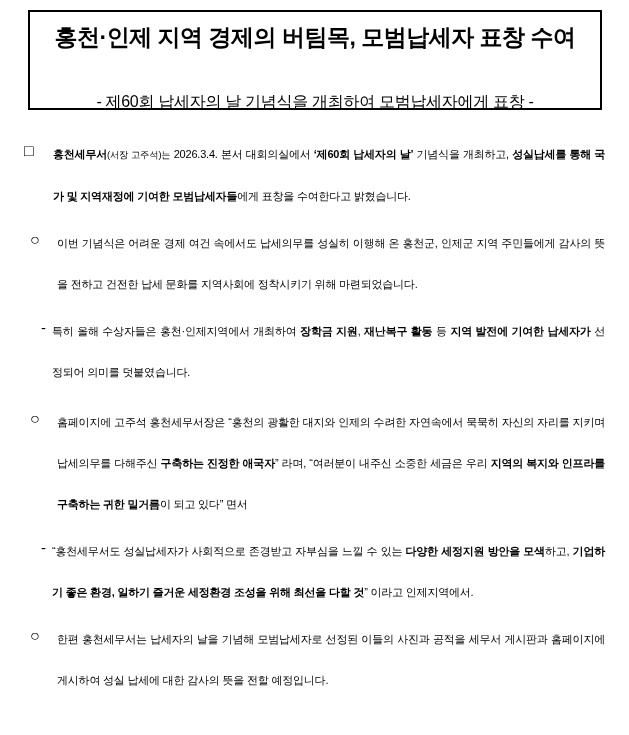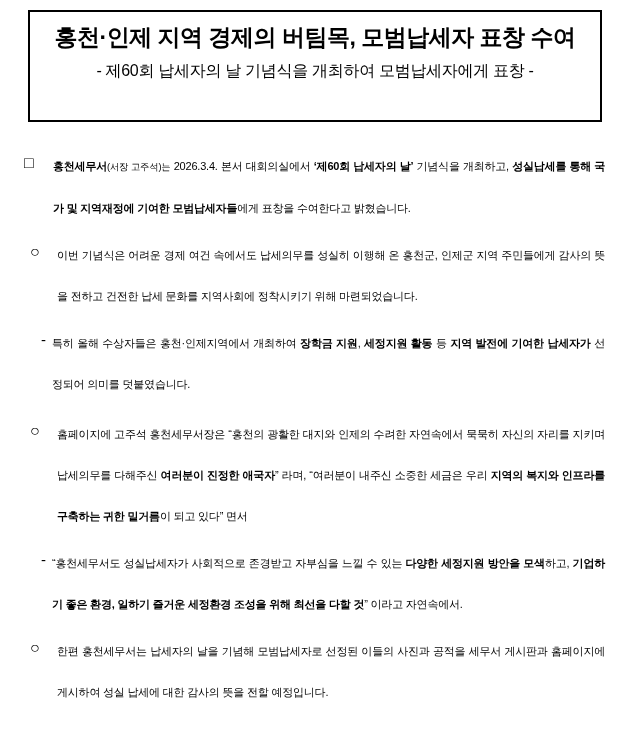--- a/index.html
+++ b/index.html
@@ -13,34 +13,34 @@
     width: 629px;
     height: 735px;
     overflow: hidden;
     position: relative;
   }
   .title-box {
     margin: 10px 27px 0 28px;
     border: 2px solid #000000;
     padding: 13px 8px 15px 8px;
     box-sizing: border-box;
-    height: 112px;
+    height: 100px;
   }
   .doc-title {
     text-align: center;
     font-weight: bold;
     font-size: 23px;
     letter-spacing: -0.5px;
     line-height: 1.1;
     white-space: nowrap;
   }
   .doc-subtitle {
     text-align: center;
     font-size: 16px;
-    margin-top: 11px;
+    margin-top: 42px;
     letter-spacing: -0.3px;
     white-space: nowrap;
   }
   .content {
     margin: 24px 24px 0 24px;
   }
   .para {
     position: relative;
     margin: 0 0 6px 0;
   }
@@ -78,27 +78,27 @@
     <div class="para lv0">
       <span class="marker">□</span>
       <div class="ptext"><span class="run b">홍천세무서</span><span class="run sm">(서장 고주석)는</span><span class="run"> 2026.3.4. 본서 대회의실에서 </span><span class="run b">‘제60회 납세자의 날’</span><span class="run"> 기념식을 개최하고, </span><span class="run b">성실납세를 통해 국가 및 지역재정에 기여한 모범납세자들</span><span class="run">에게 표창을 수여한다고 밝혔습니다.</span></div>
     </div>
     <div class="para lv1">
       <span class="marker">○</span>
       <div class="ptext"><span class="run">이번 기념식은 어려운 경제 여건 속에서도 납세의무를 성실히 이행해 온 홍천군, 인제군 지역 주민들에게 감사의 뜻을 전하고 건전한 납세 문화를 지역사회에 정착시키기 위해 마련되었습니다.</span></div>
     </div>
     <div class="para lv2 gap-lg">
       <span class="marker">-</span>
-      <div class="ptext"><span class="run">특히 올해 수상자들은 홍천·인제지역에서 개최하여 </span><span class="run b">장학금 지원</span><span class="run">, </span><span class="run b">세정지원 활동</span><span class="run"> 등 </span><span class="run b">지역 발전에 기여한 납세자가</span><span class="run"> 선정되어 의미를 덧붙였습니다.</span></div>
+      <div class="ptext"><span class="run">특히 올해 수상자들은 홍천·인제지역에서 개최하여 </span><span class="run b">장학금 지원</span><span class="run">, </span><span class="run b">재난복구 활동</span><span class="run"> 등 </span><span class="run b">지역 발전에 기여한 납세자가</span><span class="run"> 선정되어 의미를 덧붙였습니다.</span></div>
     </div>
     <div class="para lv1">
       <span class="marker">○</span>
-      <div class="ptext"><span class="run">홈페이지에 고주석 홍천세무서장은 “홍천의 광활한 대지와 인제의 수려한 자연속에서 묵묵히 자신의 자리를 지키며 납세의무를 다해주신 </span><span class="run b">여러분이 진정한 애국자</span><span class="run">” 라며, “여러분이 내주신 소중한 세금은 우리 </span><span class="run b">지역의 복지와 인프라를 구축하는 귀한 밑거름</span><span class="run">이 되고 있다” 면서</span></div>
+      <div class="ptext"><span class="run">홈페이지에 고주석 홍천세무서장은 “홍천의 광활한 대지와 인제의 수려한 자연속에서 묵묵히 자신의 자리를 지키며 납세의무를 다해주신 </span><span class="run b">구축하는 진정한 애국자</span><span class="run">” 라며, “여러분이 내주신 소중한 세금은 우리 </span><span class="run b">지역의 복지와 인프라를 구축하는 귀한 밑거름</span><span class="run">이 되고 있다” 면서</span></div>
     </div>
     <div class="para lv2">
       <span class="marker">-</span>
-      <div class="ptext"><span class="run">“홍천세무서도 성실납세자가 사회적으로 존경받고 자부심을 느낄 수 있는 </span><span class="run b">다양한 세정지원 방안을 모색</span><span class="run">하고, </span><span class="run b">기업하기 좋은 환경, 일하기 즐거운 세정환경 조성을 위해 최선을 다할 것</span><span class="run">” 이라고 자연속에서.</span></div>
+      <div class="ptext"><span class="run">“홍천세무서도 성실납세자가 사회적으로 존경받고 자부심을 느낄 수 있는 </span><span class="run b">다양한 세정지원 방안을 모색</span><span class="run">하고, </span><span class="run b">기업하기 좋은 환경, 일하기 즐거운 세정환경 조성을 위해 최선을 다할 것</span><span class="run">” 이라고 인제지역에서.</span></div>
     </div>
     <div class="para lv1">
       <span class="marker">○</span>
       <div class="ptext"><span class="run">한편 홍천세무서는 납세자의 날을 기념해 모범납세자로 선정된 이들의 사진과 공적을 세무서 게시판과 홈페이지에 게시하여 성실 납세에 대한 감사의 뜻을 전할 예정입니다.</span></div>
     </div>
   </div>
 
 </body></html>

